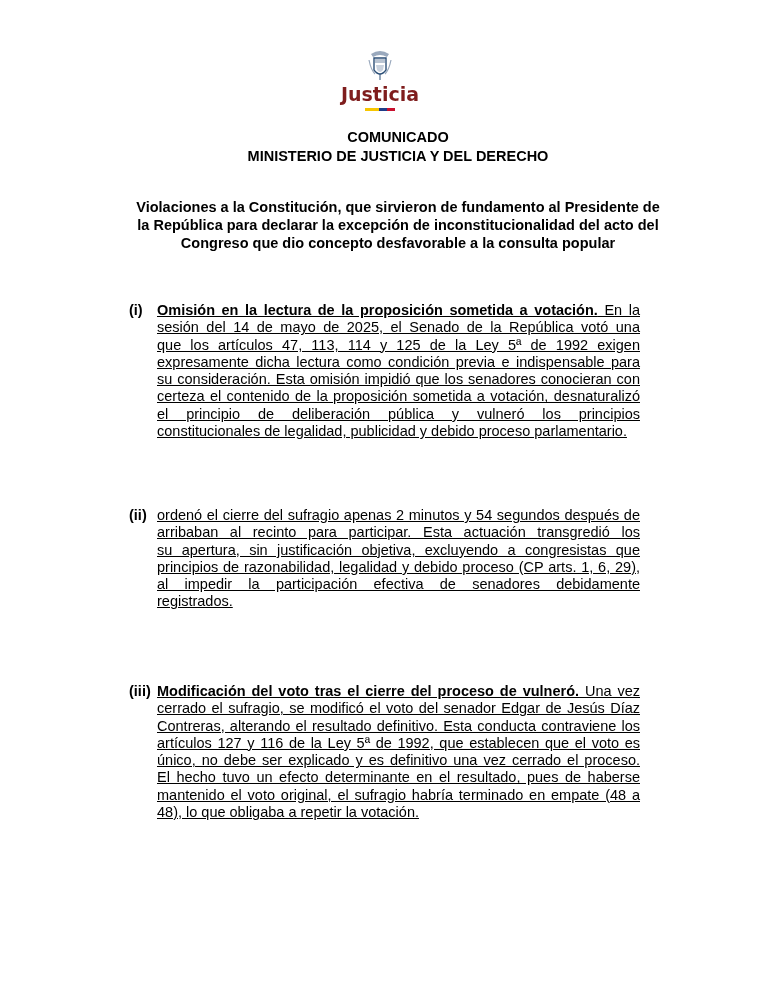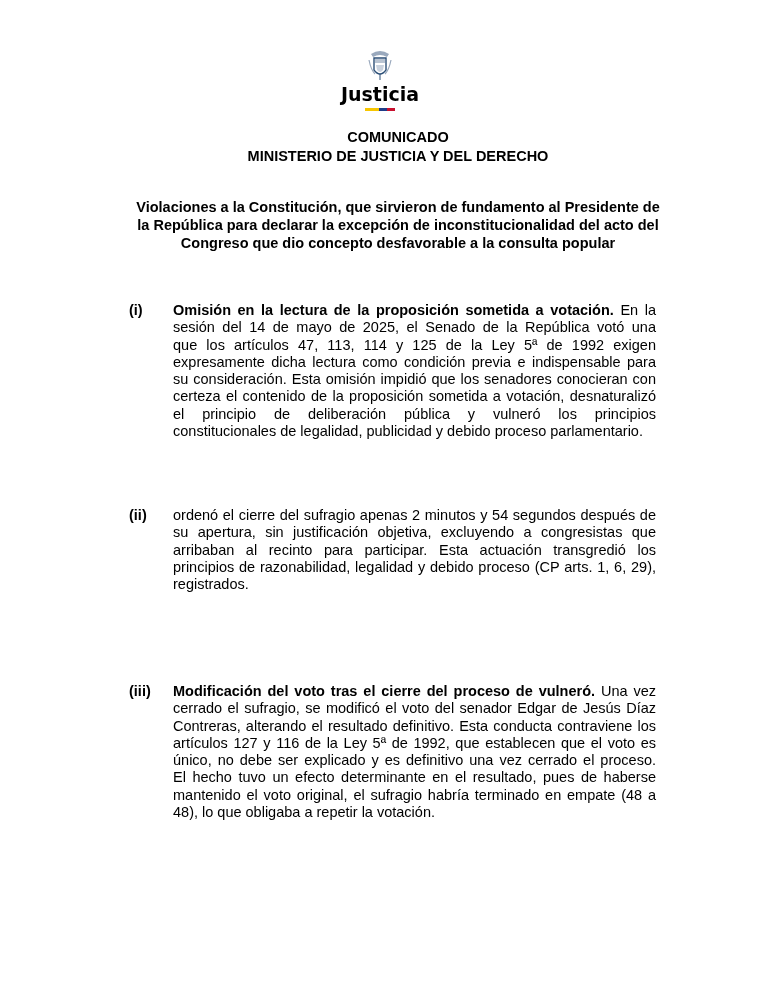--- a/index.html
+++ b/index.html
@@ -1,36 +1,36 @@
 <!DOCTYPE html>
 <html><head>
   <meta charset="utf-8">
   <style>
     html, body { margin: 0; padding: 0; background: #ffffff; }
     body { width: 760px; height: 984px; position: relative; overflow: hidden;
            font-family: "Liberation Sans", "DejaVu Sans", sans-serif; color: #000; }
     .logo { position: absolute; left: 0; width: 760px; top: 48px; text-align: center; }
     .crest { display: block; margin: 0 auto; width: 26px; height: 34px; }
     .logo-word { display: block; font-family: "DejaVu Sans", sans-serif; font-weight: bold;
-                 font-size: 19px; color: #000000; letter-spacing: 0px; margin-top: 1px; line-height: 22px; }
+                 font-size: 19px; color: #7f1d1d; letter-spacing: 0px; margin-top: 1px; line-height: 22px; }
     .flag { display: flex; justify-content: center; margin-top: 3px; }
     .flag span { display: block; height: 3px; }
     .flag .y { width: 14px; background: #f7c600; }
     .flag .b { width: 8px; background: #1f3c88; }
     .flag .r { width: 8px; background: #c8102e; }
 
     .center-bold { position: absolute; left: 0; width: 760px; text-align: center; font-weight: bold; font-size: 14.5px; padding-left: 18px; }
     .t1 { top: 129px; }
     .t2 { top: 148px; }
     .t3 { top: 198px; line-height: 18px; }
     .t3 span { display: block; }
 
     .item { position: absolute; left: 129px; width: 527px; font-size: 14.5px; line-height: 17.3px; }
     .item .num { position: absolute; left: 0; top: 0; font-weight: bold; }
-    .item .body { position: absolute; left: 44px; width: 483px; text-align: justify; }
+    .item .body { position: absolute; left: 28px; width: 483px; text-align: justify; text-decoration: underline; }
     .item .body .line { display: block; text-align: justify; text-align-last: justify; white-space: nowrap; height: 17.3px; }
     .item .body .line.last { text-align-last: left; }
     .line b { font-weight: bold; }
     .i1 { top: 302px; }
     .i2 { top: 507px; }
     .i3 { top: 683px; }
   </style>
 </head>
 <body>
 
@@ -71,23 +71,24 @@
     <span class="line">certeza el contenido de la proposición sometida a votación, desnaturalizó</span>
     <span class="line">el principio de deliberación pública y vulneró los principios</span>
     <span class="line last">constitucionales de legalidad, publicidad y debido proceso parlamentario.</span>
   </div>
 </div>
 
 <div class="item i2">
   <span class="num">(ii)</span>
   <div class="body">
     <span class="line">ordenó el cierre del sufragio apenas 2 minutos y 54 segundos después de</span>
+    <span class="line">arribaban al recinto para participar. Esta actuación transgredió los</span>
     <span class="line">su apertura, sin justificación objetiva, excluyendo a congresistas que</span>
-    <span class="line">arribaban al recinto para participar. Esta actuación transgredió los</span>
     <span class="line">principios de razonabilidad, legalidad y debido proceso (CP arts. 1, 6, 29),</span>
+    <span class="line">al impedir la participación efectiva de senadores debidamente</span>
     <span class="line last">registrados.</span>
   </div>
 </div>
 
 <div class="item i3">
   <span class="num">(iii)</span>
   <div class="body">
     <span class="line"><b>Modificación del voto tras el cierre del proceso de vulneró.</b><span> Una vez</span></span>
     <span class="line">cerrado el sufragio, se modificó el voto del senador Edgar de Jesús Díaz</span>
     <span class="line">Contreras, alterando el resultado definitivo. Esta conducta contraviene los</span>

